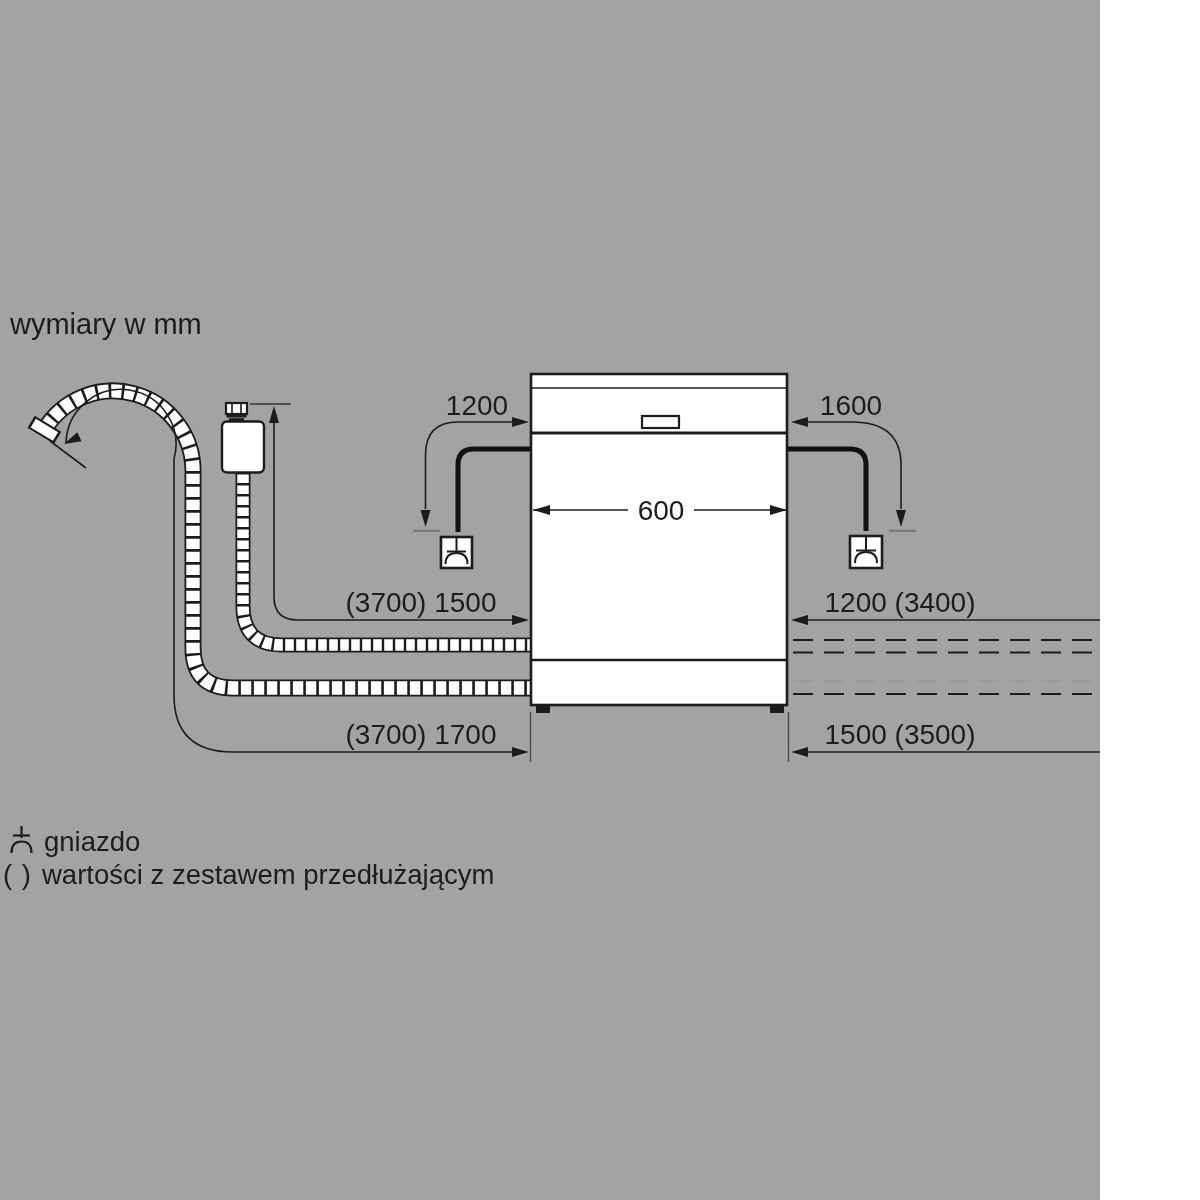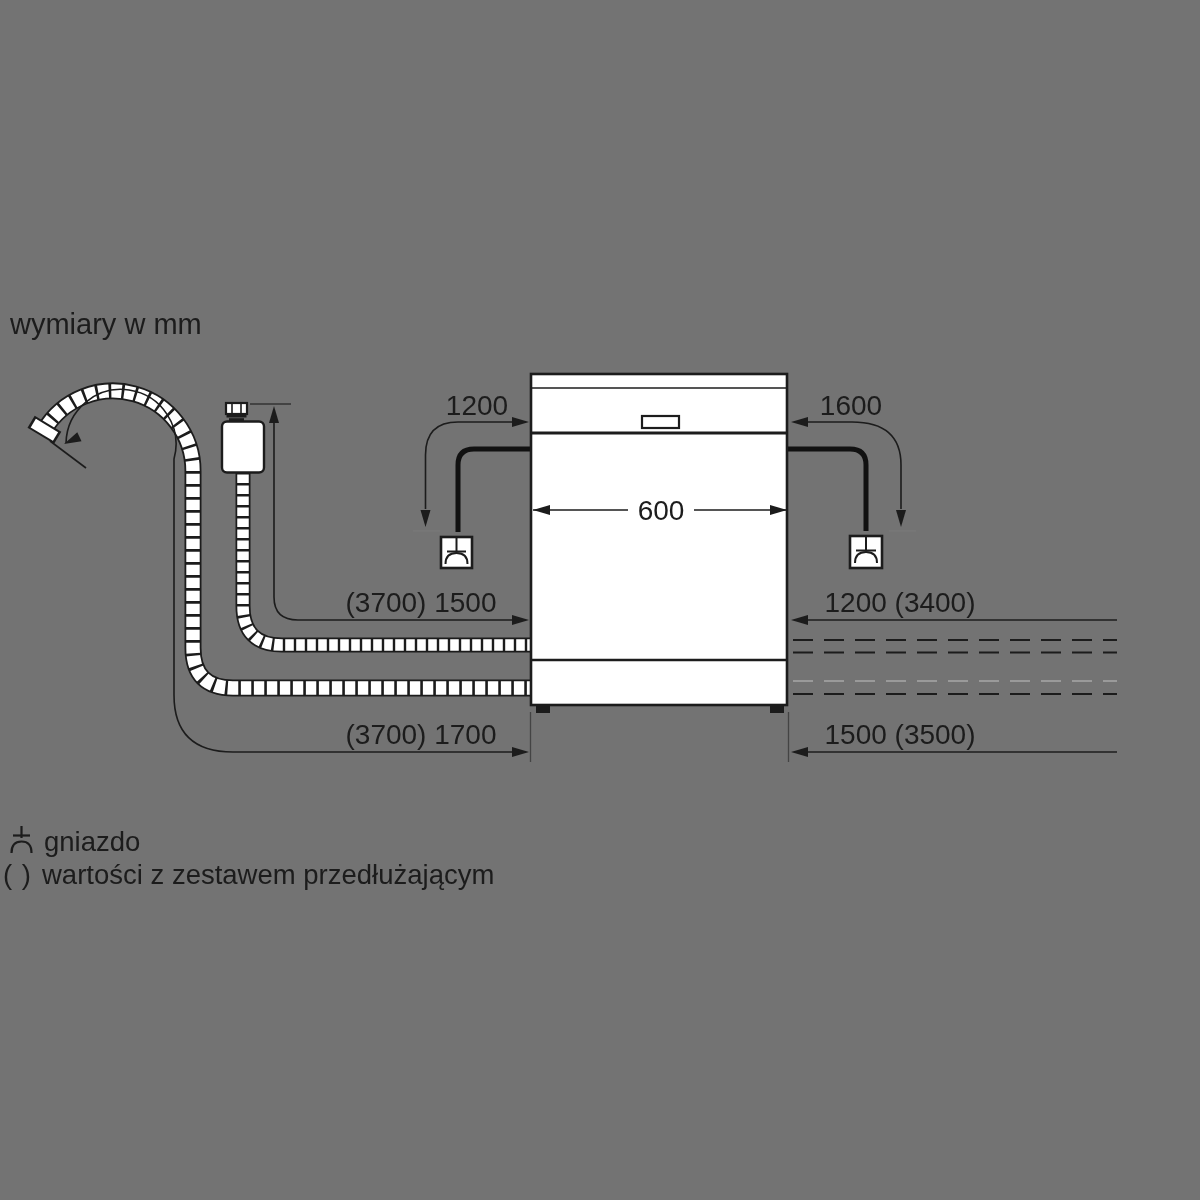--- a/index.html
+++ b/index.html
@@ -1,16 +1,16 @@
 <!DOCTYPE html>
 <html><head>
 <meta charset="utf-8">
 <style>
   html,body{margin:0;padding:0;background:#fff;}
-  .canvas{position:relative;width:1200px;height:1200px;background:#737373;overflow:hidden;}
+  .canvas{position:relative;width:1100px;height:1200px;background:#a3a3a3;overflow:hidden;}
   svg{display:block;}
   text{font-family:"Liberation Sans", sans-serif; fill:#1c1c1c;}
   .dimlabel{font-size:28px;}
   .titlelabel{font-size:29px;}
   .legendlabel{font-size:27.5px;}
 </style>
 </head>
 <body>
 
 <div class="canvas">

